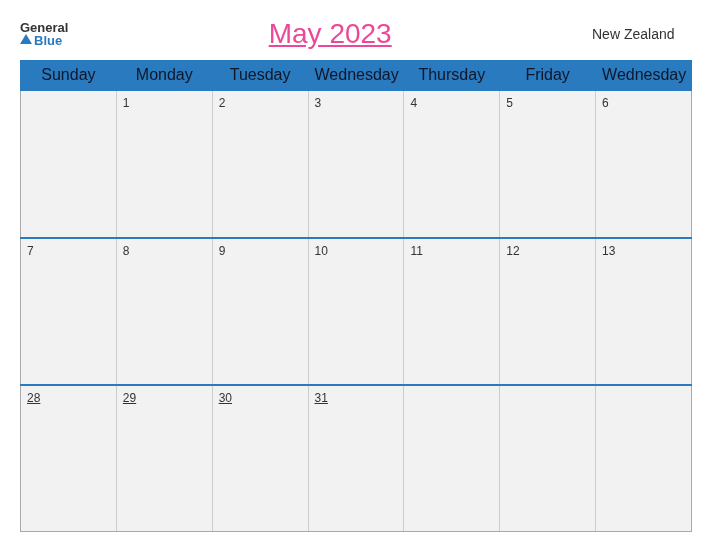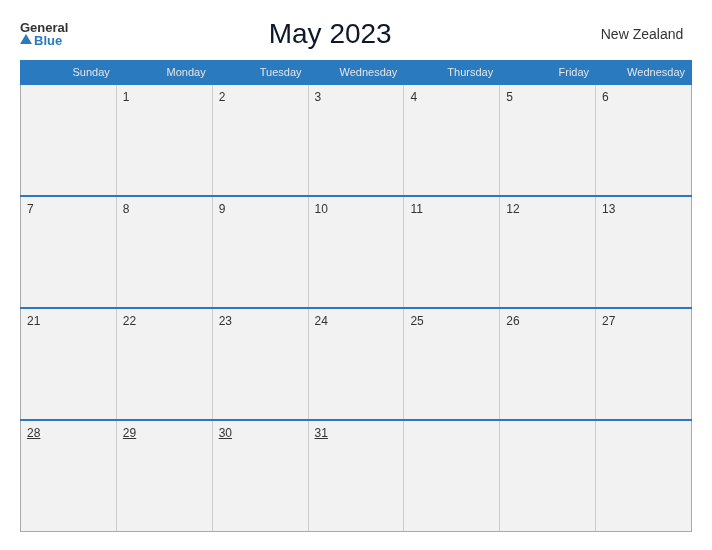--- a/index.html
+++ b/index.html
@@ -46,45 +46,46 @@
       border-left: 6px solid transparent;
       border-right: 6px solid transparent;
       border-bottom: 10px solid #2a7abf;
       display: inline-block;
       margin-right: 2px;
     }
 
     .title {
       font-size: 28px;
       font-weight: normal;
-      color: #0f172a;
+      color: #ec4899;
       text-align: center;
       flex: 1;
+      text-decoration: underline;
     }
 
     .country {
       font-size: 14px;
       color: #333;
-      text-align: center;
+      text-align: left;
       min-width: 100px;
     }
 
     .calendar {
       flex: 1;
       border-collapse: collapse;
       width: 100%;
       table-layout: fixed;
     }
 
     .calendar thead tr th {
       background-color: #2a7abf;
-      color: #e5e5e5;
-      font-size: 11px;
+      color: #0f172a;
+      font-size: 16px;
       font-weight: normal;
-      text-align: right;
+      text-align: center;
       padding: 5px 6px;
       border: 1px solid #2a7abf;
     }
 
     .calendar tbody tr {
       border-top: 2px solid #2a7abf;
     }
 
     .calendar tbody tr td {
       background-color: #f2f2f2;
@@ -152,29 +153,20 @@
       <tr>
         <td>7</td>
         <td>8</td>
         <td>9</td>
         <td>10</td>
         <td>11</td>
         <td>12</td>
         <td>13</td>
       </tr>
       <tr>
-        <td>21</td>
-        <td>22</td>
-        <td>23</td>
-        <td>24</td>
-        <td>25</td>
-        <td>26</td>
-        <td>27</td>
-      </tr>
-      <tr>
         <td>28</td>
         <td>29</td>
         <td>30</td>
         <td>31</td>
         <td class="empty"></td>
         <td class="empty"></td>
         <td class="empty"></td>
       </tr>
     </tbody>
 </table>

